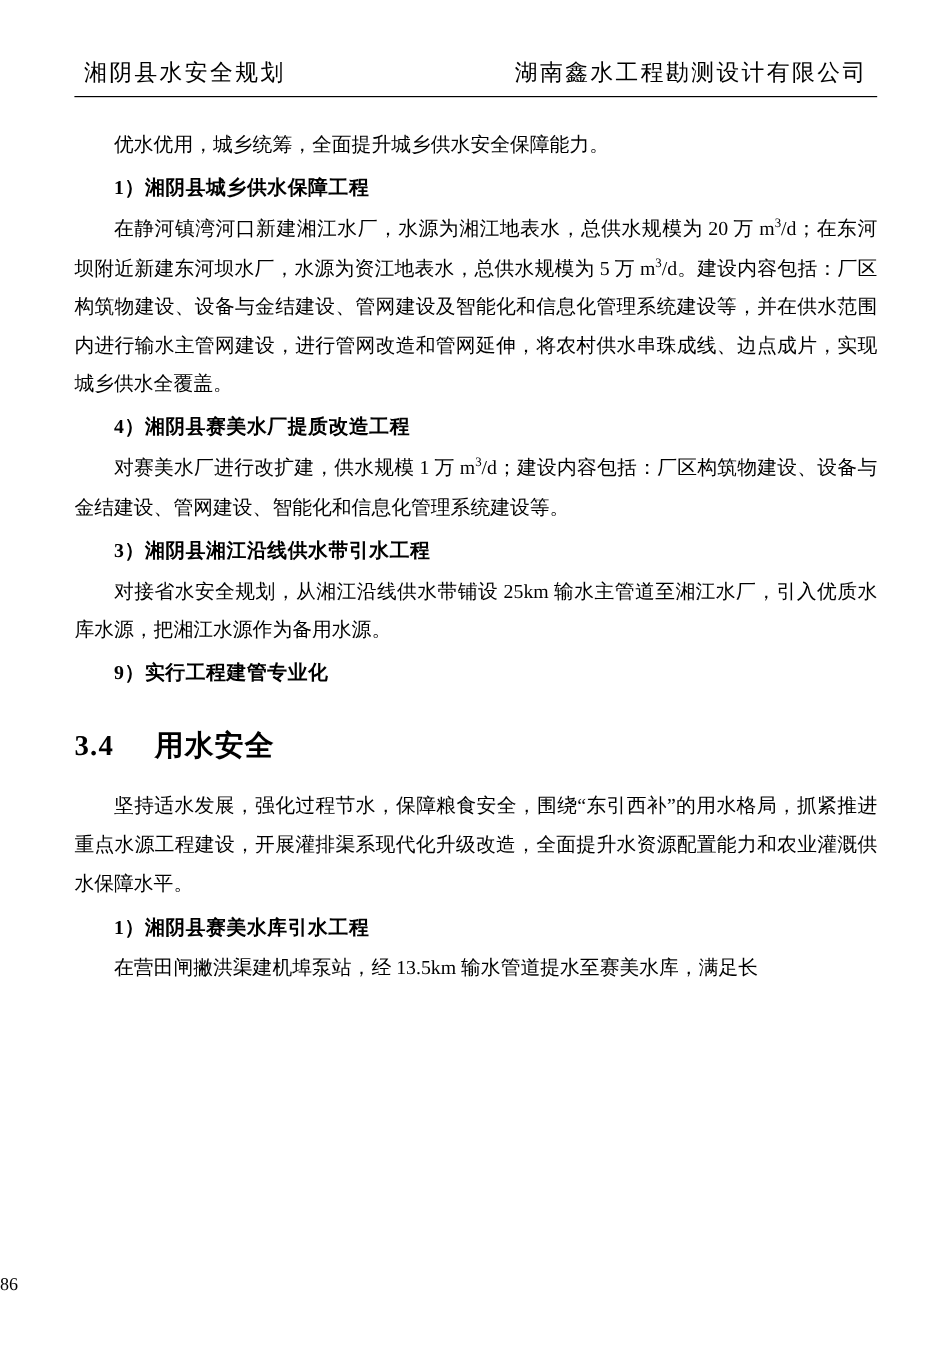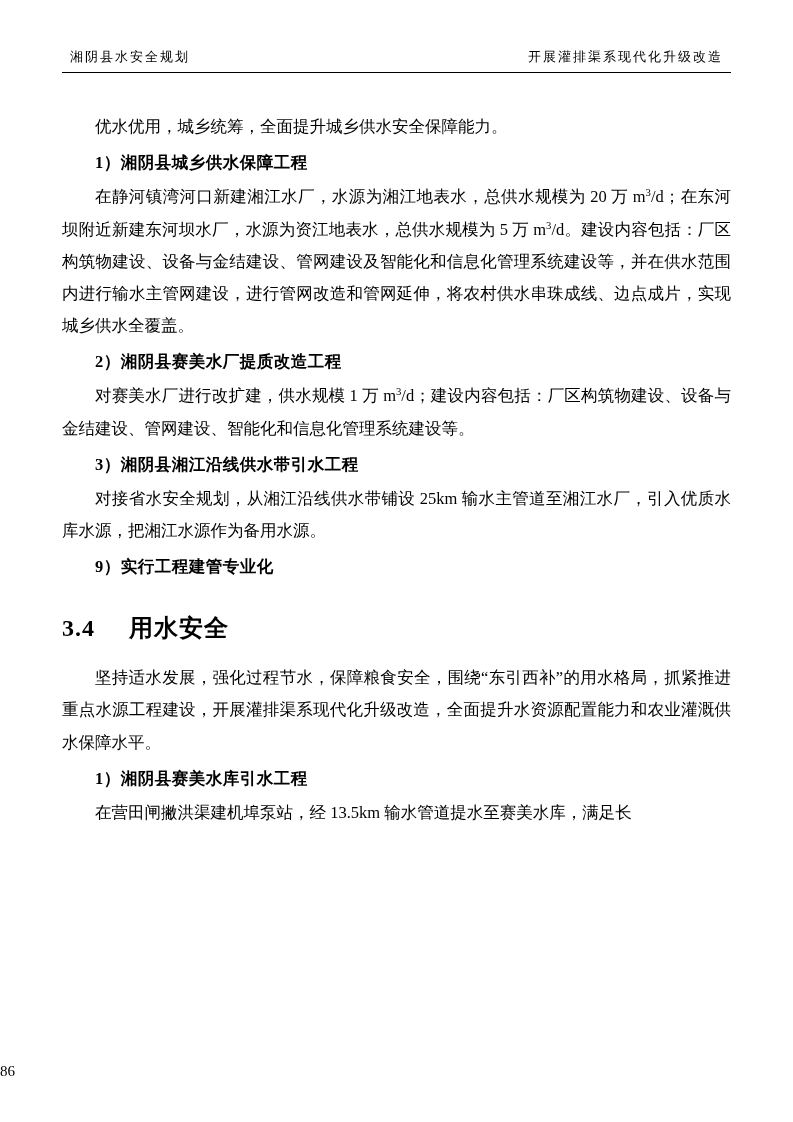--- a/index.html
+++ b/index.html
@@ -17,25 +17,25 @@
     position: relative;
     width: 793px;
     height: 1122px;
     box-sizing: border-box;
     padding: 48px 62px 40px 62px;
   }
   .header {
     display: flex;
     justify-content: space-between;
     align-items: center;
-    font-size: 13px;
+    font-size: 19px;
     letter-spacing: 2px;
     padding: 0 8px 6px 8px;
     border-bottom: 1.6px solid #000;
-    margin-bottom: 38px;
+    margin-bottom: 24px;
   }
   .header .h-left, .header .h-right {
     white-space: nowrap;
   }
   .content {
     font-size: 16.5px;
     line-height: 1.95;
     text-align: justify;
     text-justify: inter-ideograph;
   }
@@ -84,32 +84,32 @@
     font-size: 15px;
   }
 </style>
 </head>
 <body>
 
 <div class="page">
 
   <div class="header">
     <div class="h-left">湘阴县水安全规划</div>
-    <div class="h-right">开展灌排渠系现代化升级改造</div>
+    <div class="h-right">湖南鑫水工程勘测设计有限公司</div>
   </div>
 
   <div class="content">
 
     <p class="body-para">优水优用，城乡统筹，全面提升城乡供水安全保障能力。</p>
 
     <p class="sub-head">1）湘阴县城乡供水保障工程</p>
 
     <p class="body-para"><span>在静河镇湾河口新建湘江水厂，水源为湘江地表水，总供水规模为 20 万 m</span><sup>3</sup><span>/d；在东河坝附近新建东河坝水厂，水源为资江地表水，总供水规模为 5 万 m</span><sup>3</sup><span>/d。建设内容包括：厂区构筑物建设、设备与金结建设、管网建设及智能化和信息化管理系统建设等，并在供水范围内进行输水主管网建设，进行管网改造和管网延伸，将农村供水串珠成线、边点成片，实现城乡供水全覆盖。</span></p>
 
-    <p class="sub-head">2）湘阴县赛美水厂提质改造工程</p>
+    <p class="sub-head">4）湘阴县赛美水厂提质改造工程</p>
 
     <p class="body-para"><span>对赛美水厂进行改扩建，供水规模 1 万 m</span><sup>3</sup><span>/d；建设内容包括：厂区构筑物建设、设备与金结建设、管网建设、智能化和信息化管理系统建设等。</span></p>
 
     <p class="sub-head">3）湘阴县湘江沿线供水带引水工程</p>
 
     <p class="body-para">对接省水安全规划，从湘江沿线供水带铺设 25km 输水主管道至湘江水厂，引入优质水库水源，把湘江水源作为备用水源。</p>
 
     <p class="sub-head">9）实行工程建管专业化</p>
 
 

